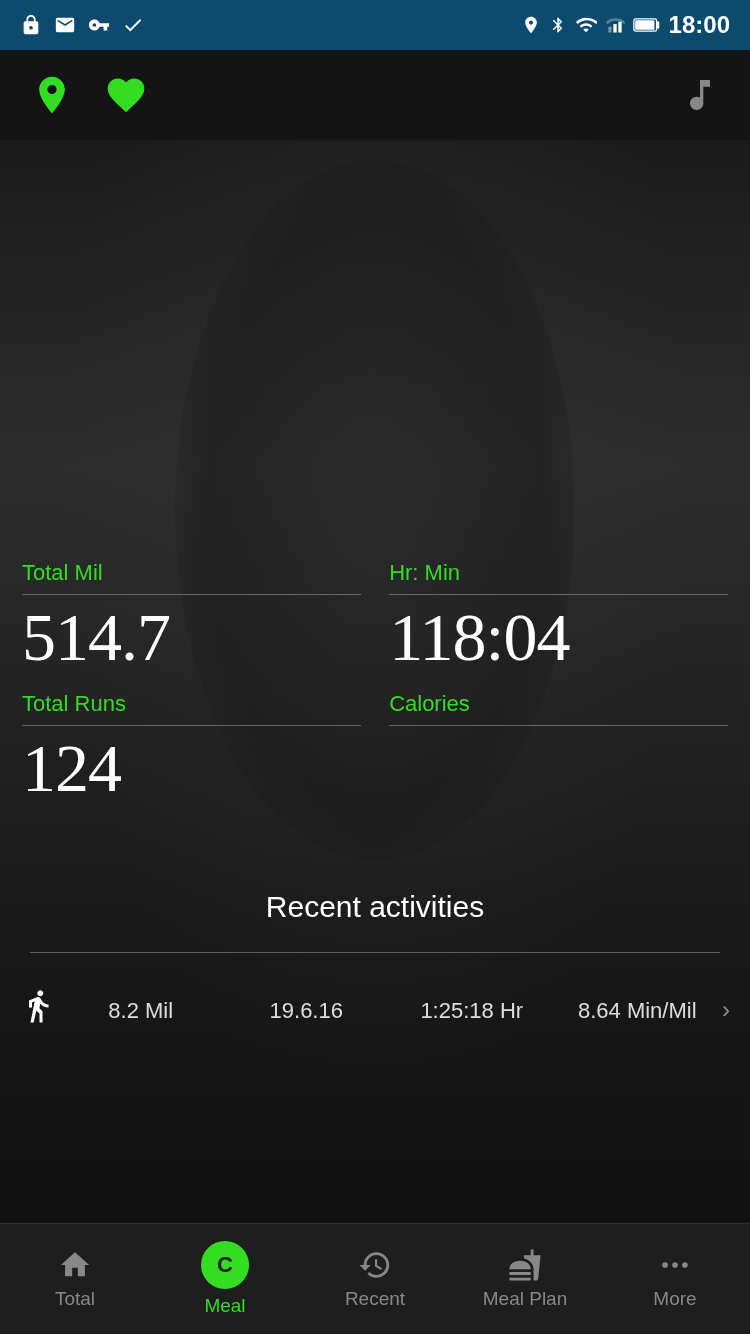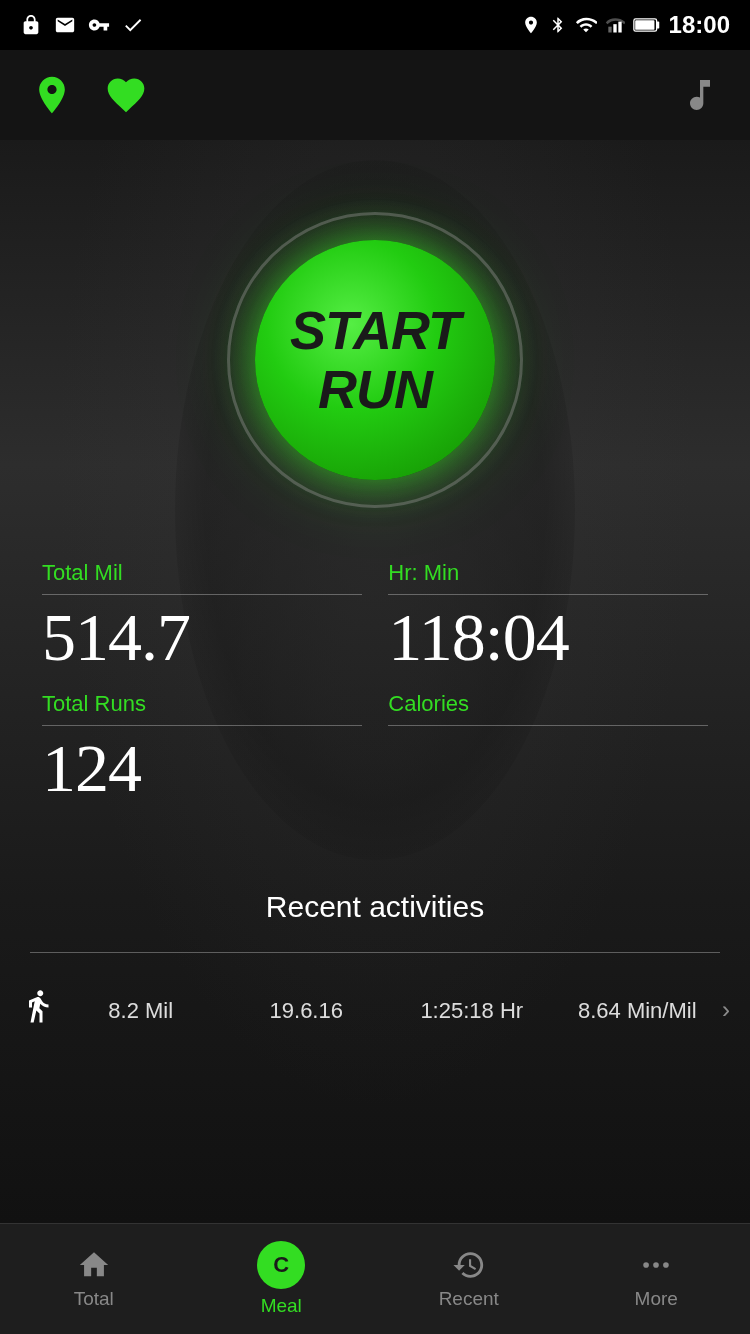--- a/index.html
+++ b/index.html
@@ -10,21 +10,21 @@
       overflow: hidden;
       background: #1a1a1a;
       font-family: 'Arial', sans-serif;
       position: relative;
     }
 
     
     .status-bar {
       width: 750px;
       height: 50px;
-      background: #000000;
+      background: #0c4a6e;
       display: flex;
       align-items: center;
       justify-content: space-between;
       padding: 12px 20px;
       position: relative;
       z-index: 10;
     }
     .status-icons-left {
       display: flex;
       gap: 12px;
@@ -153,21 +153,21 @@
       letter-spacing: -1px;
     }
 
     
     .stats-container {
       position: absolute;
       top: 420px;
       left: 0;
       right: 0;
       z-index: 5;
-      padding: 0 42px;
+      padding: 0 22px;
     }
     .stats-row {
       display: flex;
       justify-content: space-between;
       margin-bottom: 20px;
     }
     .stat-item {
       width: 48%;
     }
     .stat-label {
@@ -341,28 +341,20 @@
 
   <svg width="40" height="40" viewBox="0 0 24 24" fill="#888">
     <path d="M12 3v10.55c-.59-.34-1.27-.55-2-.55-2.21 0-4 1.79-4 4s1.79 4 4 4 4-1.79 4-4V7h4V3h-6z"></path>
   </svg>
 </div>
 
 <div class="main-content">
   <div class="bg-overlay"></div>
   <div class="shoe-silhouette"></div>
 
-  <div class="start-run-container">
-    <div class="start-run-outer">
-      <div class="start-run-btn">
-        <span class="start-run-text">START</span>
-        <span class="start-run-text">RUN</span>
-      </div>
-    </div>
-  </div>
 
   <div class="stats-container">
     <div class="stats-row">
       <div class="stat-item">
         <div class="stat-label">Total Mil</div>
         <div class="stat-divider"></div>
         <div class="stat-value">514.7</div>
       </div>
       <div class="stat-item">
         <div class="stat-label">Hr: Min</div>
@@ -416,20 +408,26 @@
     <span class="nav-label">Meal</span>
   </div>
 
   <div class="nav-item">
     <svg width="34" height="34" viewBox="0 0 24 24" fill="#888">
       <path d="M13 3c-4.97 0-9 4.03-9 9H1l3.89 3.89.07.14L9 12H6c0-3.87 3.13-7 7-7s7 3.13 7 7-3.13 7-7 7c-1.93 0-3.68-.79-4.94-2.06l-1.42 1.42C8.27 19.99 10.51 21 13 21c4.97 0 9-4.03 9-9s-4.03-9-9-9zm-1 5v5l4.28 2.54.72-1.21-3.5-2.08V8H12z"></path>
     </svg>
     <span class="nav-label">Recent</span>
   </div>
 
+  <div class="nav-item">
+    <svg width="34" height="34" viewBox="0 0 24 24" fill="#888">
+      <path d="M18.06 22.99h1.66c.84 0 1.53-.64 1.63-1.46L23 5.05h-5V1h-1.97v4.05h-4.97l.3 2.34c1.71.47 3.31 1.32 4.27 2.26 1.44 1.42 2.43 2.89 2.43 5.29v8.05zM1 21.99V21h15.03v.99c0 .55-.45 1-1.01 1H2.01c-.56 0-1.01-.45-1.01-1zm15.03-7c0-8-15.03-8-15.03 0h15.03zM1.02 17h15v2h-15z"></path>
+    </svg>
+    <span class="nav-label">Meal Plan</span>
+  </div>
 
   <div class="nav-item">
     <svg width="34" height="34" viewBox="0 0 24 24" fill="#888">
       <circle cx="5" cy="12" r="2"></circle>
         <circle cx="12" cy="12" r="2"></circle>
         <circle cx="19" cy="12" r="2"></circle>
     </svg>
     <span class="nav-label">More</span>
   </div>
 </div>

